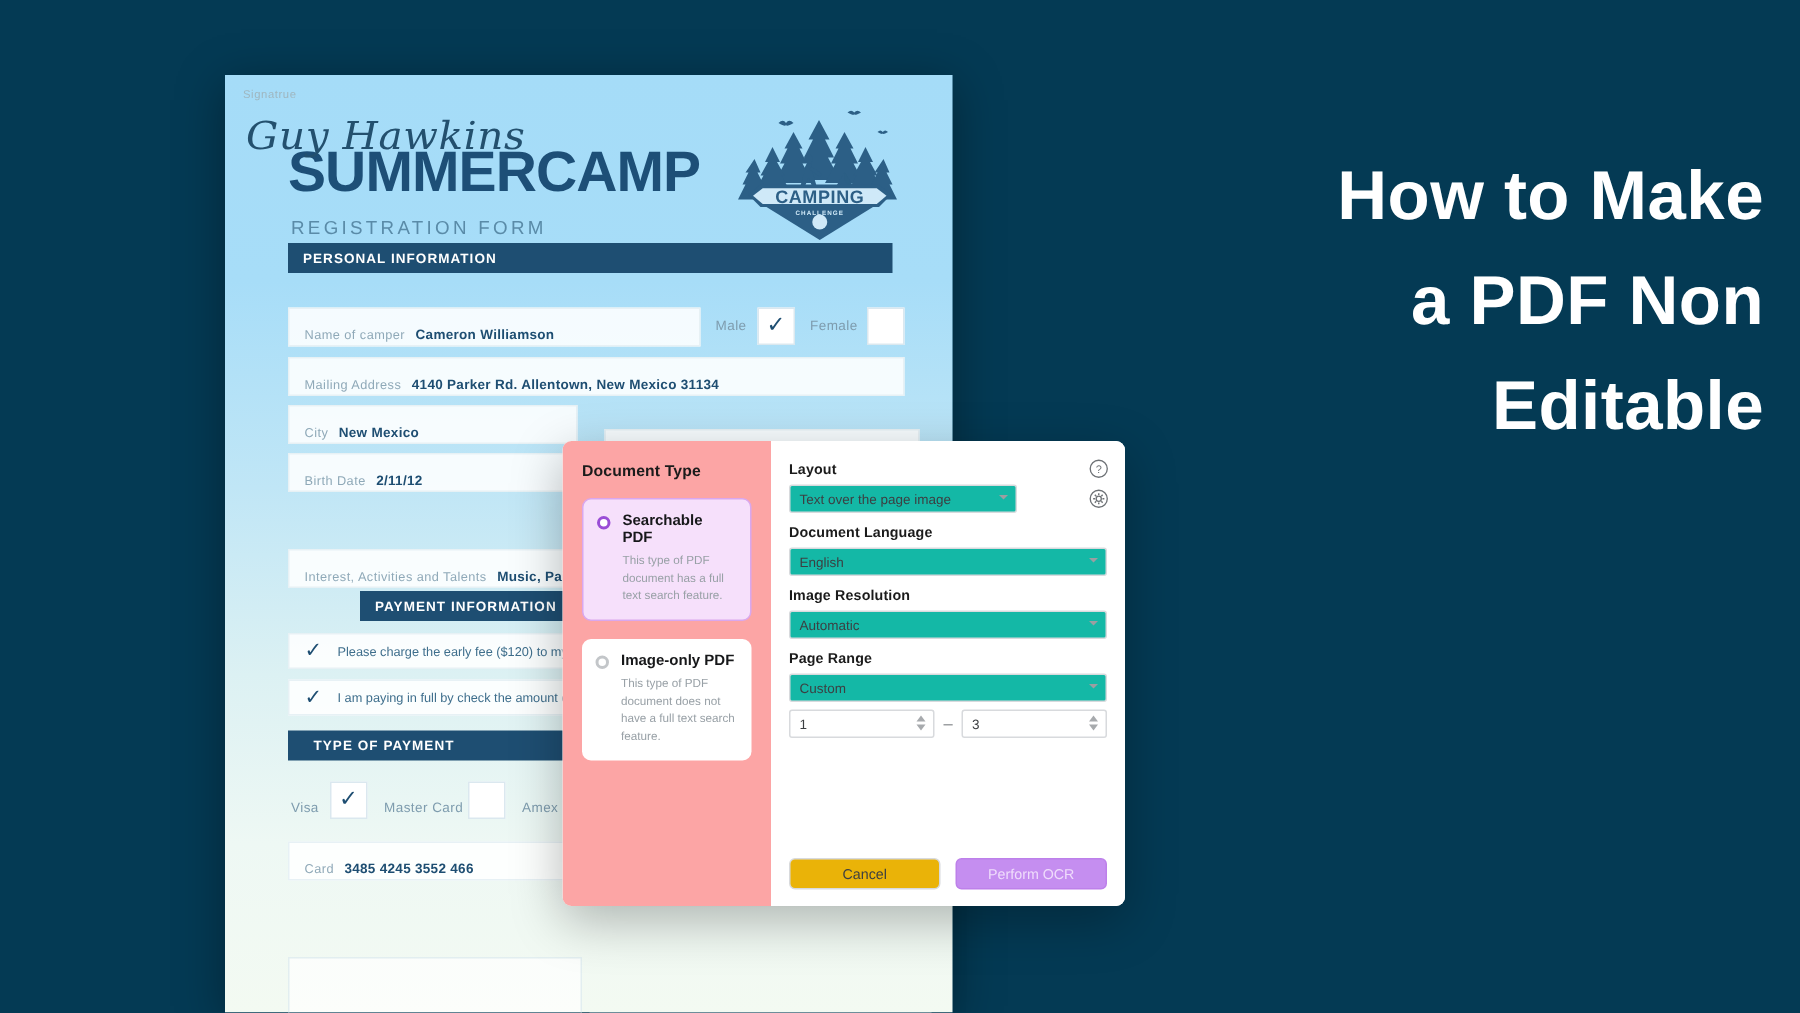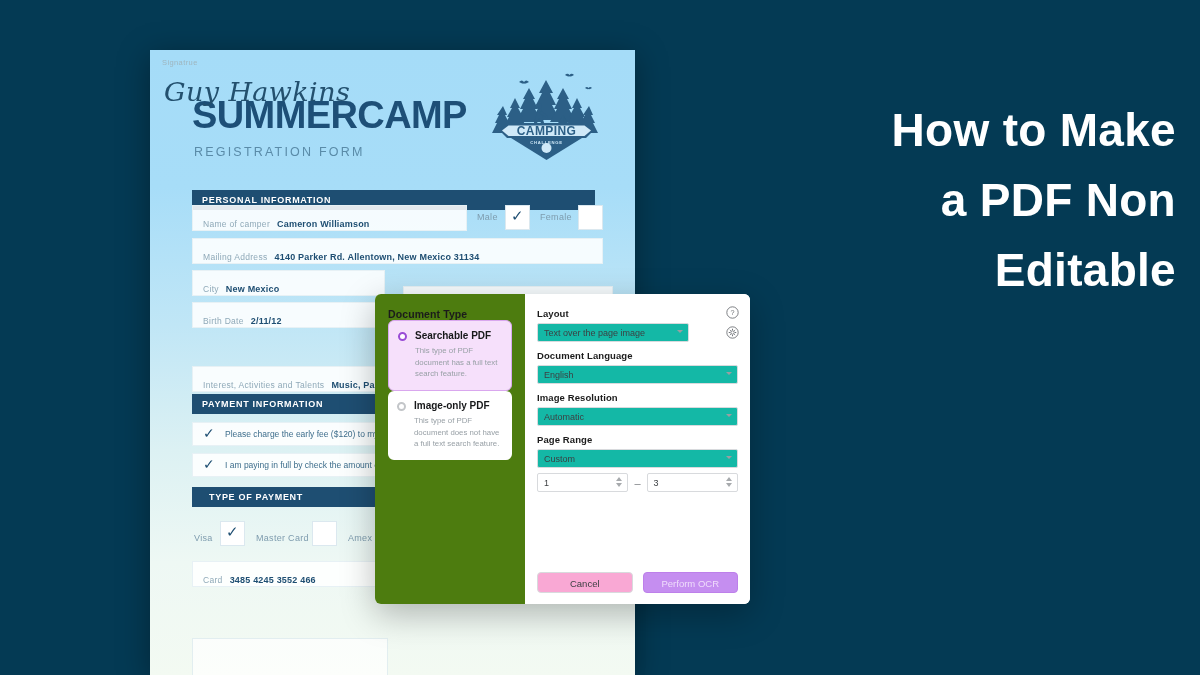--- a/index.html
+++ b/index.html
@@ -175,37 +175,37 @@
     position: absolute;
     left: 375px; top: 294px;
     width: 375px; height: 310px;
     background: #ffffff;
     border-radius: 6px;
     box-shadow: 0 10px 34px rgba(0,0,0,0.28);
     overflow: hidden;
     display: flex;
   }
   #ocr-left {
-    width: 150px;
-    background: #4d7c0f;
+    width: 139px;
+    background: #fca5a5;
     padding: 14px 13px 0 13px;
   }
   #ocr-right {
     flex: 1;
     background: #ffffff;
     padding: 14px 12px 0 12px;
     position: relative;
   }
 
   .panel-head {
     font-size: 10.5px; font-weight: bold; color: #1b1b1b;
     letter-spacing: .1px;
   }
   .opt-card {
-    margin-top: 0;
+    margin-top: 12px;
     border-radius: 6px;
     padding: 9px 10px 10px 26px;
     position: relative;
   }
   .opt-card.selected { background: #f6e0fb; border: 1px solid #d9a7ee; }
   .opt-card.plain { background: #ffffff; }
   .radio {
     position: absolute; left: 9px; top: 11px;
     width: 9px; height: 9px; border-radius: 50%;
     border: 2px solid #c3c6c9; background: #ffffff;
@@ -275,21 +275,21 @@
     position: absolute; left: 12px; right: 12px; bottom: 11px;
     display: flex; gap: 10px;
   }
   .dlg-btn {
     flex: 1; height: 21px;
     border-radius: 4px;
     font-size: 9.5px;
     text-align: center;
     padding-top: 5px;
   }
-  #cancel-button { background: #f9a8d4; border: 1px solid #d8dadd; color: #3c3f42; }
+  #cancel-button { background: #eab308; border: 1px solid #d8dadd; color: #3c3f42; }
   #perform-ocr-button { background: #c58ef0; color: #efdcfb; border: 1px solid #bd80ea; }
 </style>
 </head>
 <body>
 
 <div id="sheet-back">
   <div class="sig-box">
     <div class="sig-lbl">Signature</div>
     <div class="sig-name">Wade Williamson</div>
   </div>
@@ -328,21 +328,21 @@
       <path d="M10 64 l8 -7 79 0 8 7 -8 8 -79 0z" fill="#2c5f86"></path>
       <path d="M13 64.5 l6.5 -5 76 0 6.5 5 -6.5 5.5 -76 0z" fill="#cfe9f8"></path>
 
       <path d="M22 72 l71 0 -35.5 22z"></path>
       <circle cx="57.5" cy="82" r="5" fill="#cfe9f8"></circle>
     </g>
     <text x="57.5" y="69" text-anchor="middle" font-family="Liberation Sans, sans-serif" font-size="12" font-weight="bold" fill="#2c5f86" letter-spacing="0.4">CAMPING</text>
     <text x="57.5" y="77.5" text-anchor="middle" font-family="Liberation Sans, sans-serif" font-size="4.2" font-weight="bold" fill="#cfe9f8" letter-spacing="0.7">CHALLENGE</text>
   </svg>
 
-  <div class="sec-bar" style="top:140px; width:403px;">PERSONAL INFORMATION</div>
+  <div class="sec-bar" style="top:112px; width:403px;">PERSONAL INFORMATION</div>
 
   <div class="fld" style="left:42px; top:155px; width:275px;">
     <span class="lbl">Name of camper</span><span class="val">Cameron Williamson</span>
   </div>
   <div class="glabel" style="left:327px; top:162px;">Male</div>
   <div class="gbox ticked" style="left:355px; top:155px;"></div>
   <div class="glabel" style="left:390px; top:162px;">Female</div>
   <div class="gbox" style="left:428px; top:155px;"></div>
 
   <div class="fld" style="left:42px; top:188px; width:411px;">
@@ -356,21 +356,21 @@
     <span class="lbl">Phone Number</span><span class="val">(229) 555-0109</span>
   </div>
 
   <div class="fld" style="left:42px; top:252px; width:193px;">
     <span class="lbl">Birth Date</span><span class="val">2/11/12</span>
   </div>
   <div class="fld" style="left:42px; top:316px; width:193px;">
     <span class="lbl">Interest, Activities and Talents</span><span class="val">Music, Painting</span>
   </div>
 
-  <div class="sec-bar" style="top:344px; width:185px;">PAYMENT INFORMATION</div>
+  <div class="sec-bar" style="top:344px; width:185px;margin-left:48px;">PAYMENT INFORMATION</div>
 
   <div class="chk-row" style="left:42px; top:372px; width:185px;">
     <span class="tick">✓</span>
     <span>Please charge the early fee ($120) to my a</span>
   </div>
   <div class="chk-row" style="left:42px; top:403px; width:185px;">
     <span class="tick">✓</span>
     <span>I am paying in full by check the amount of</span>
   </div>
 

